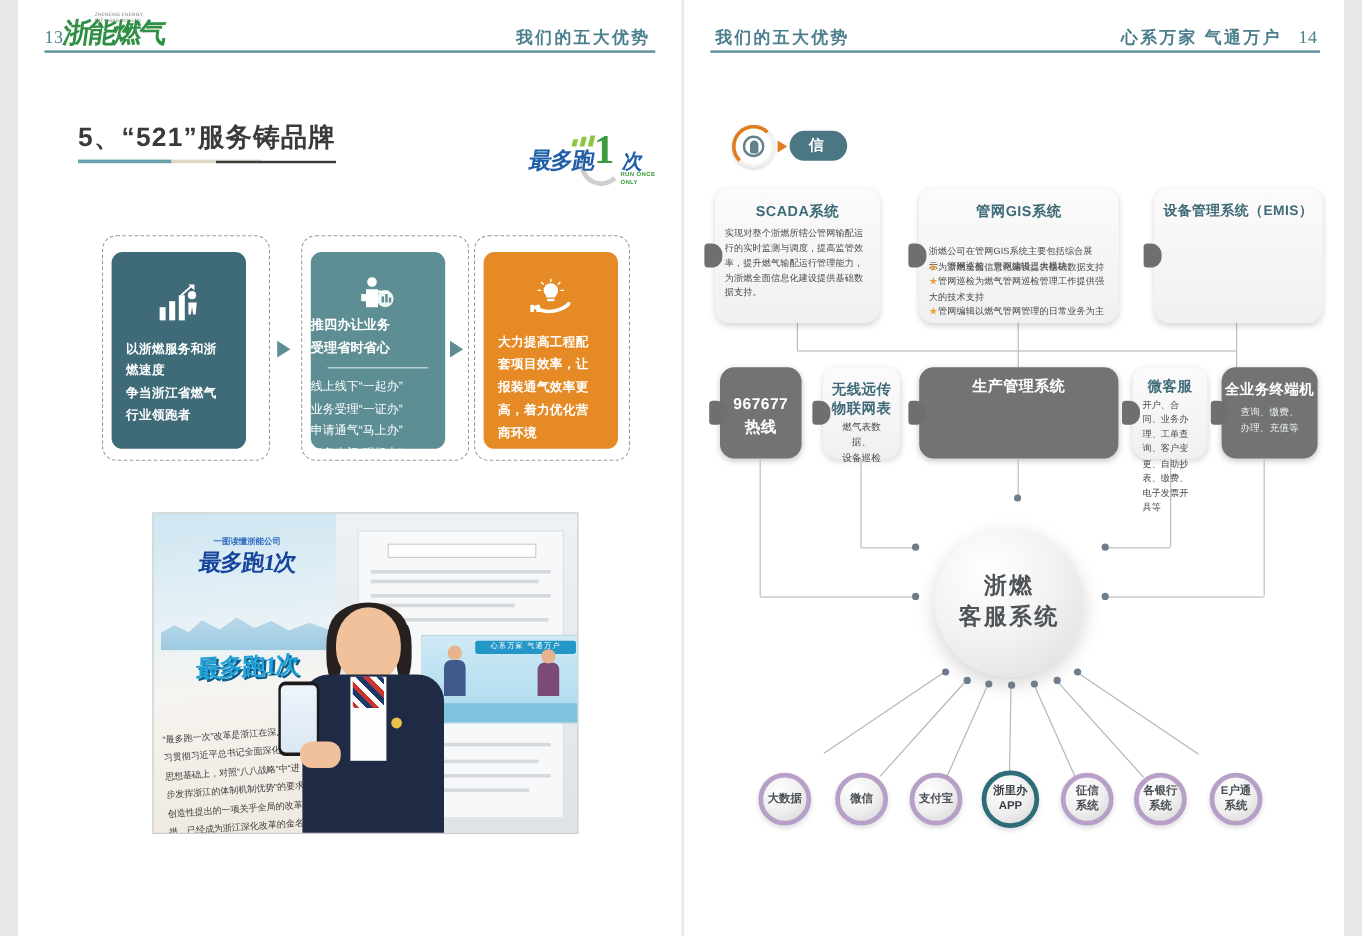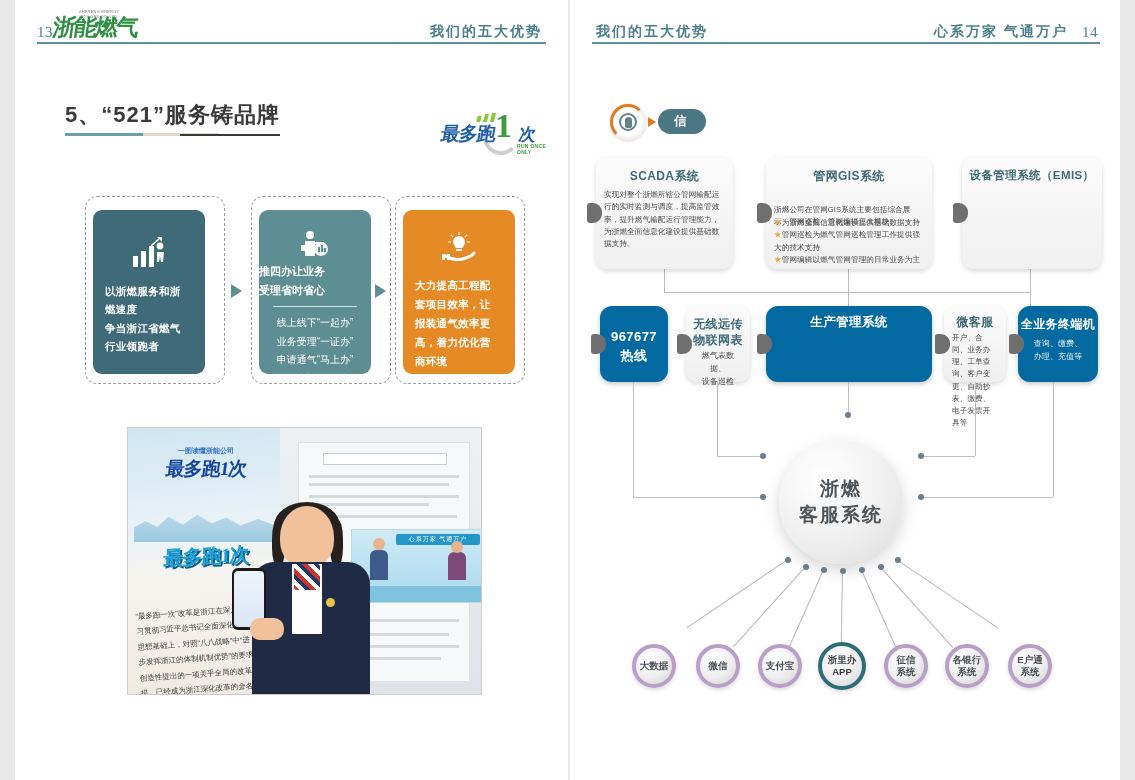--- a/index.html
+++ b/index.html
@@ -99,21 +99,21 @@
   .card .ic { position:absolute; left:0; width:100%; text-align:center; }
   .card .txt {
     position:absolute; left:0; width:100%; padding:0 9px; text-align:center;
     color:#fff; font-size:10.5px; font-weight:bold; line-height:1.75;
     letter-spacing:.3px;
   }
   .c1 .txt { top:72px; text-align:left; padding-left:12px; }
   .c2 .head { position:absolute; top:52px; left:0; width:100%; text-align:left;
     color:#fff; font-size:11px; font-weight:bold; line-height:1.7; }
   .c2 .sep { position:absolute; top:96px; left:14px; width:84px; height:1px; background:#cfe0e2; }
-  .c2 .list { position:absolute; top:104px; left:0; width:100%; text-align:center;
+  .c2 .list { position:absolute; top:104px; left:0; width:100%; text-align:left;
     color:#fff; font-size:10px; line-height:1.85; }
   .c3 .txt { top:66px; text-align:left; padding-left:12px; line-height:1.8; }
 
   .arw { position:absolute; width:0; height:0;
     border-top:7px solid transparent; border-bottom:7px solid transparent;
     border-left:11px solid #5d8e93; }
   .a1 { left:146px; top:88px; }
   .a2 { left:290px; top:88px; }
 
   
@@ -257,21 +257,21 @@
     border-top:5px solid transparent; border-bottom:5px solid transparent;
     border-left:8px solid #e07b20;
   }
 
   .node { position:absolute; border-radius:12px; }
   .node.light {
     background:linear-gradient(180deg,#fbfbfb,#f0f0f0);
     box-shadow:0 2px 5px rgba(0,0,0,.16);
   }
   .node.dark {
-    background:#0369a1; box-shadow:0 2px 5px rgba(0,0,0,.22);
+    background:#737373; box-shadow:0 2px 5px rgba(0,0,0,.22);
   }
   .node .ttl {
     position:absolute; left:0; width:100%; text-align:center;
     font-weight:bold; letter-spacing:.4px;
   }
   .node.light .ttl { color:#3f6a78; }
   .node.dark  .ttl { color:#ffffff; }
   .node .bdy {
     position:absolute; left:0; width:100%; padding:0 8px;
     font-size:7.6px; line-height:1.62; letter-spacing:.1px;

